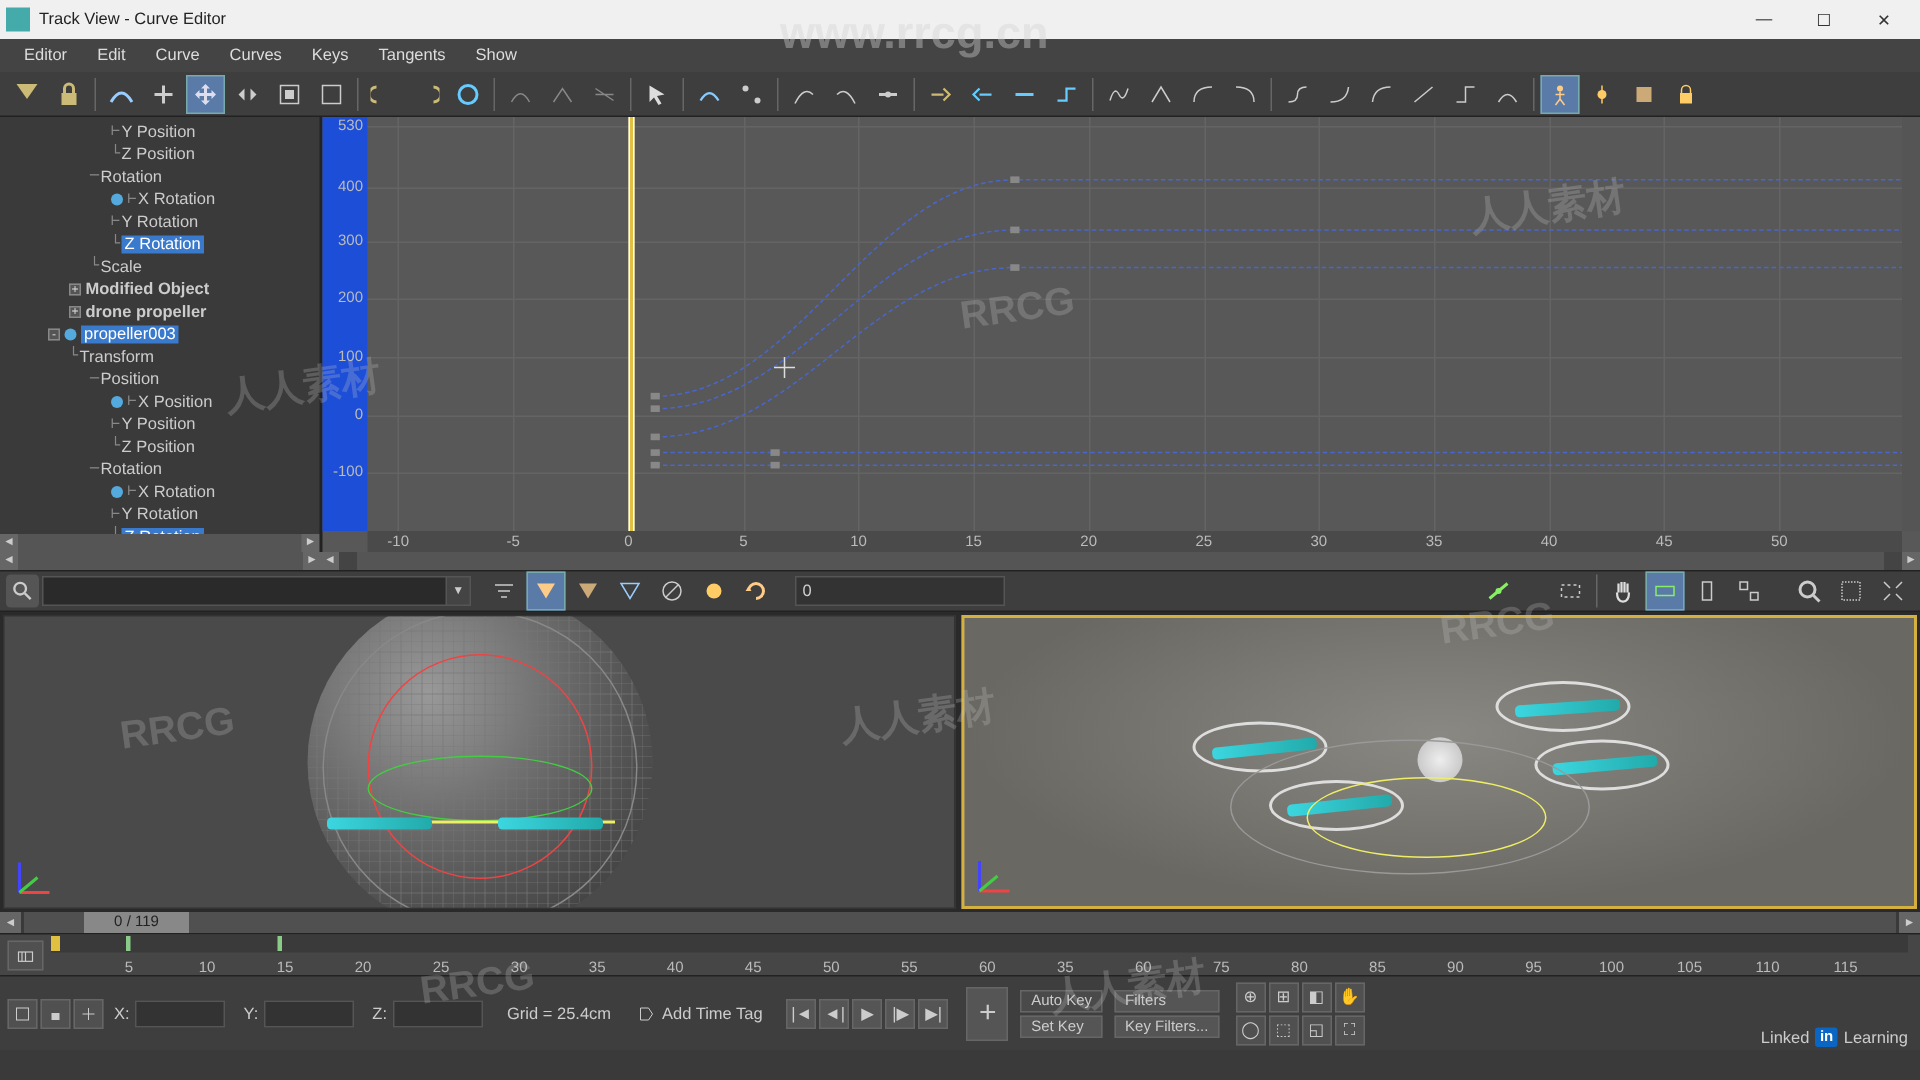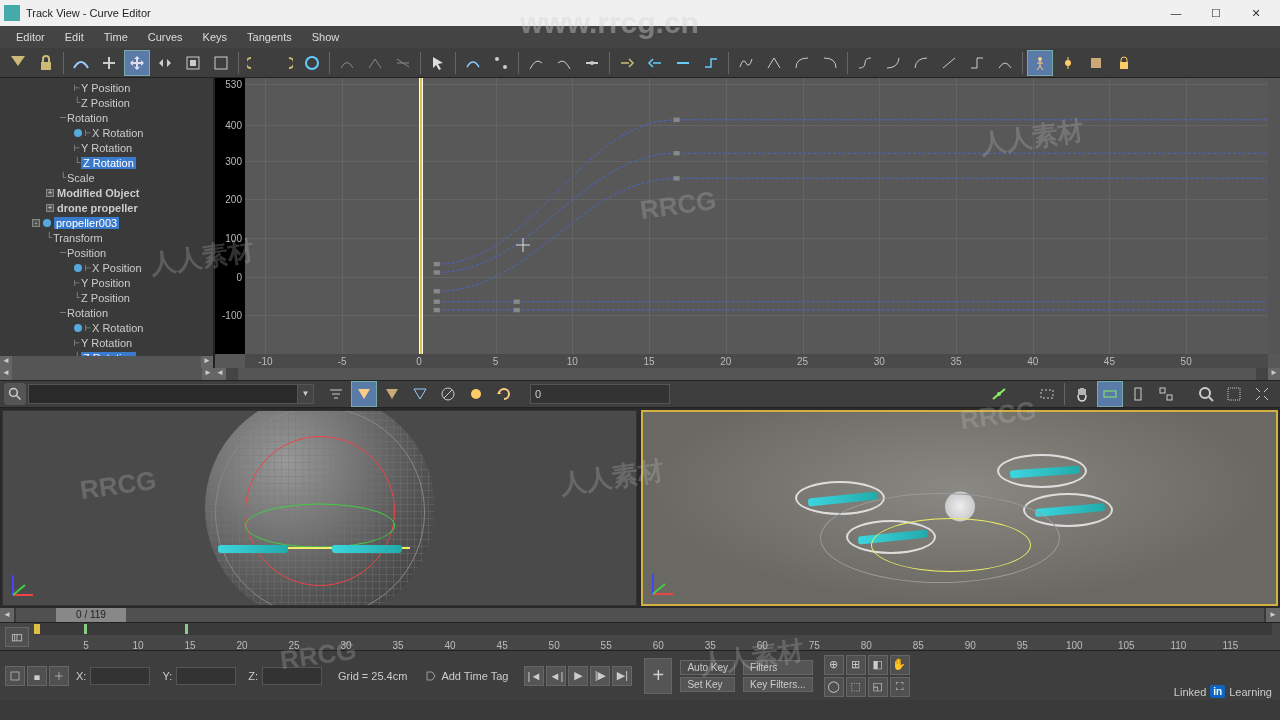--- a/index.html
+++ b/index.html
@@ -22,21 +22,21 @@
 .tree-row .lbl { color:#ccc; }
 .tree-row.sel .lbl { background:#3a7acc; color:#fff; padding:0 2px; }
 .tree-row.bold .lbl { font-weight:bold; }
 .tree-row .expander { width:8px; height:8px; border:1px solid #888; background:#555; margin-right:3px; display:flex; align-items:center; justify-content:center; font-size:8px; line-height:8px; color:#ddd;}
 .tree-row .dot { width:8px; height:8px; border-radius:50%; background:#5ad; margin-right:3px; }
 .tree-row .line { color:#888; font-family:monospace; font-size:10px; margin-right:1px; }
 .tree-scroll { position:absolute; bottom:0; left:0; right:0; height:12px; background:#555; display:flex; }
 .tree-scroll .arrow { width:12px; background:#666; color:#ccc; text-align:center; font-size:8px;}
 .tree-scroll .thumb { flex:1; }
 .graphpanel { flex:1; background:#585858; position:relative; border-left:1px solid #222; }
-.yaxis { position:absolute; left:0; top:0; bottom:14px; width:30px; background:#000000; }
+.yaxis { position:absolute; left:0; top:0; bottom:14px; width:30px; background:#1d4ed8; }
 .yaxis .ytick { position:absolute; right:3px; color:#bbb; font-size:10px; transform:translateY(-50%); }
 .plot { position:absolute; left:30px; right:12px; top:0; bottom:14px; background:#585858; }
 .gridline-v { position:absolute; top:0; bottom:0; width:1px; background:#646464; }
 .gridline-h { position:absolute; left:0; right:0; height:1px; background:#646464; }
 .timeline-marker { position:absolute; top:0; bottom:0; width:4px; background:#e0c040; border-left:1px solid #fff; border-right:1px solid #fff; }
 .xaxis { position:absolute; left:30px; right:12px; bottom:0; height:14px; background:#4a4a4a; }
 .xaxis .xtick { position:absolute; bottom:1px; color:#bbb; font-size:10px; transform:translateX(-50%); }
 .vscroll { position:absolute; right:0; top:0; bottom:14px; width:12px; background:#555;}
 .hscroll-row { height:12px; display:flex; background:#444;}
 .hscroll-row .sc { flex:1; background:#555; margin:0 12px; position:relative;}
@@ -94,21 +94,21 @@
   <div class="icon"></div>
   <div class="title">Track View - Curve Editor</div>
   <div class="winbtn">—</div>
   <div class="winbtn">☐</div>
   <div class="winbtn">✕</div>
 </div>
 
 <div class="menubar" id="menubar">
     <div class="menuitem">Editor</div>
     <div class="menuitem">Edit</div>
-    <div class="menuitem">Time</div>
+    <div class="menuitem">Curve</div>
     <div class="menuitem">Curves</div>
     <div class="menuitem">Keys</div>
     <div class="menuitem">Tangents</div>
     <div class="menuitem">Show</div>
   </div>
 
 <div class="toolbar">
   <div class="tbtn">
       <svg viewBox="0 0 18 18">
         <polygon points="2,2 16,2 9,12" fill="#cb7"></polygon>

